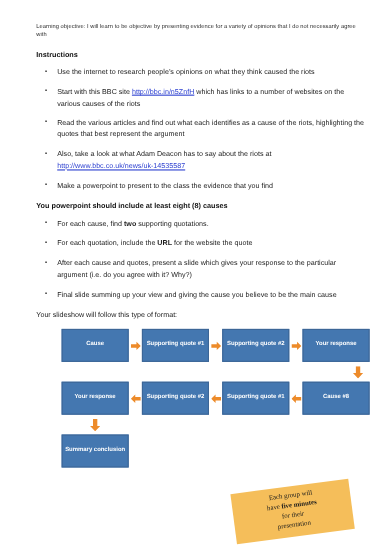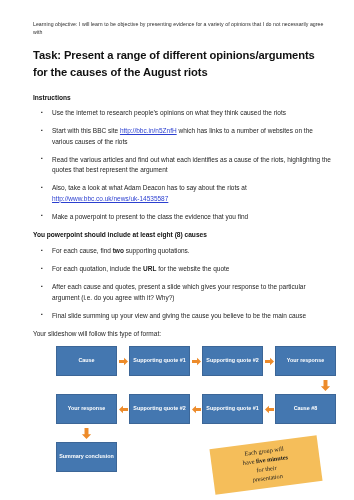--- a/index.html
+++ b/index.html
@@ -163,21 +163,20 @@
     padding: 4px 6px;
   }
 </style>
 </head>
 <body>
 
 <div class="page">
 
   <p class="lo">Learning objective:  I will learn to be objective by presenting evidence for a variety of opinions that I do not necessarily agree with</p>
 
-  <h1 class="task-title">Task:  Present a range of different opinions/arguments for the causes of the August riots</h1>
 
   <h2 class="subhead">Instructions</h2>
 
   <ul class="bullets">
     <li><span>Use the internet to research people’s opinions on what they think caused the riots</span></li>
     <li><span>Start with this BBC site </span><a class="link" href="#">http://bbc.in/n5ZnfH</a><span> which has links to a number of websites on the various causes of the riots</span></li>
     <li><span>Read the various articles and find out what each identifies as a cause of the riots, highlighting the quotes that best represent the argument</span></li>
     <li><span>Also, take a look at what Adam Deacon has to say about the riots at </span><a class="link" href="#">http://www.bbc.co.uk/news/uk-14535587</a></li>
     <li><span>Make a powerpoint to present to the class the evidence that you find</span></li>
   </ul>

